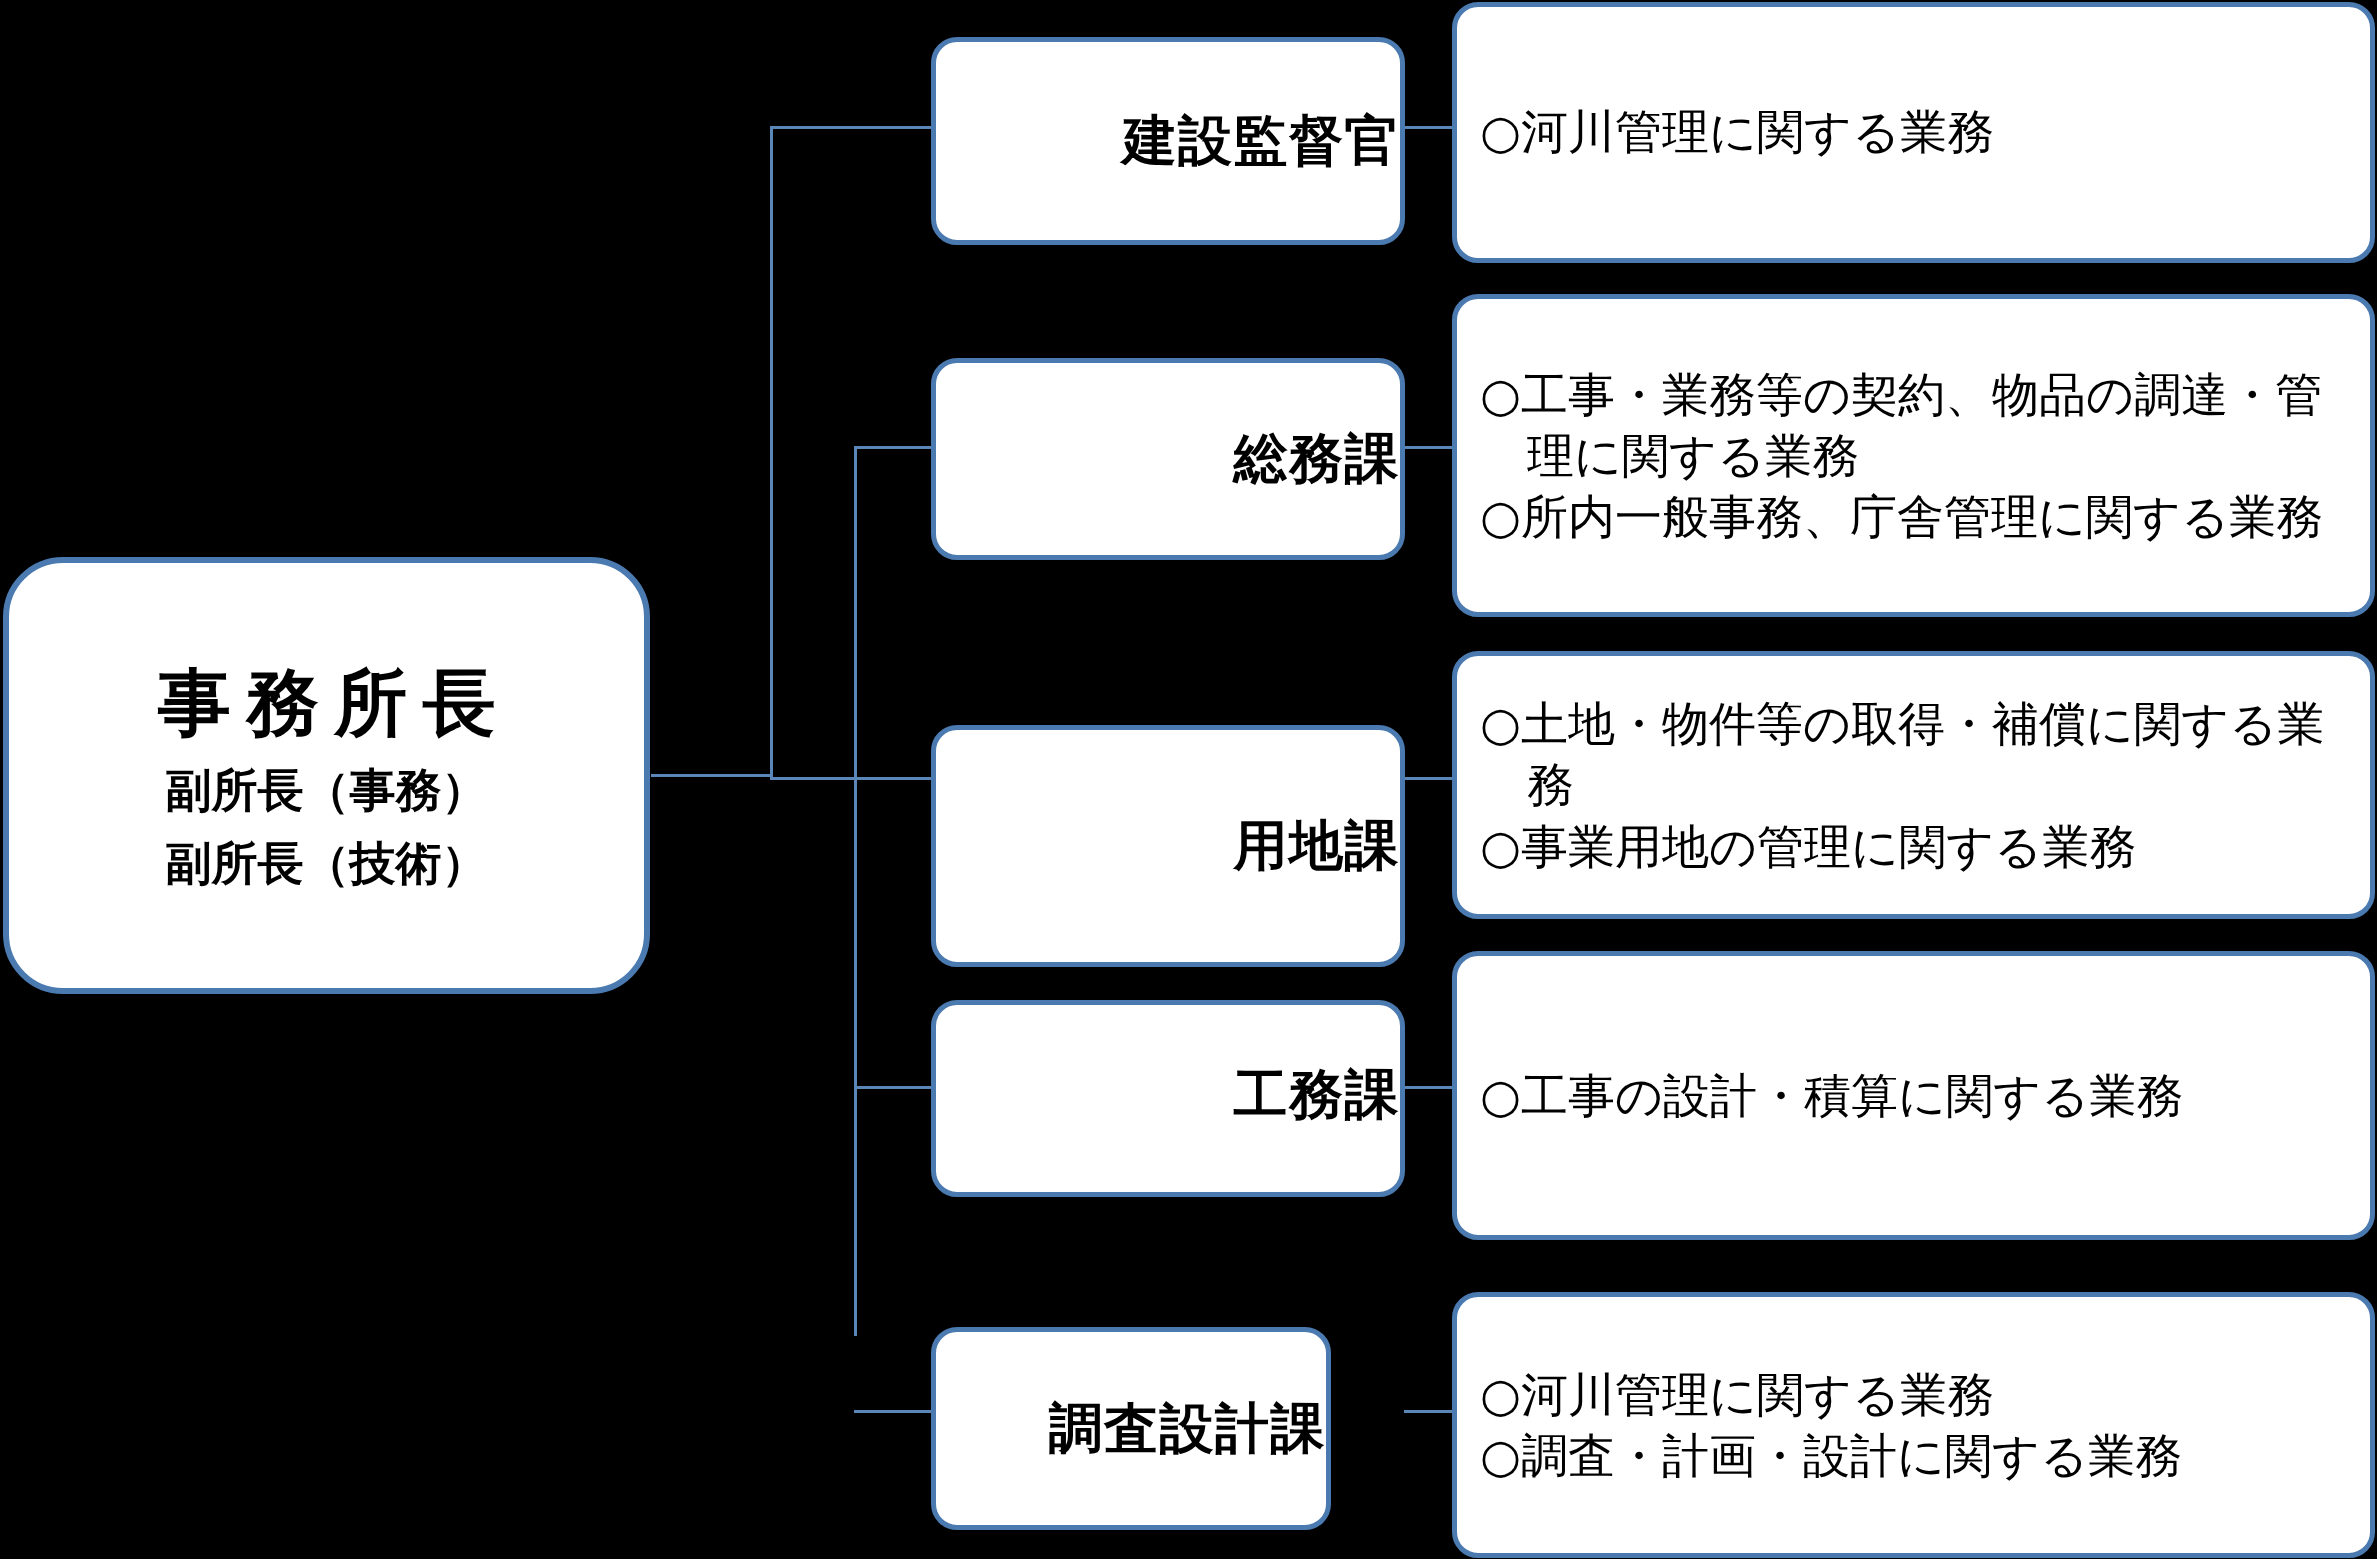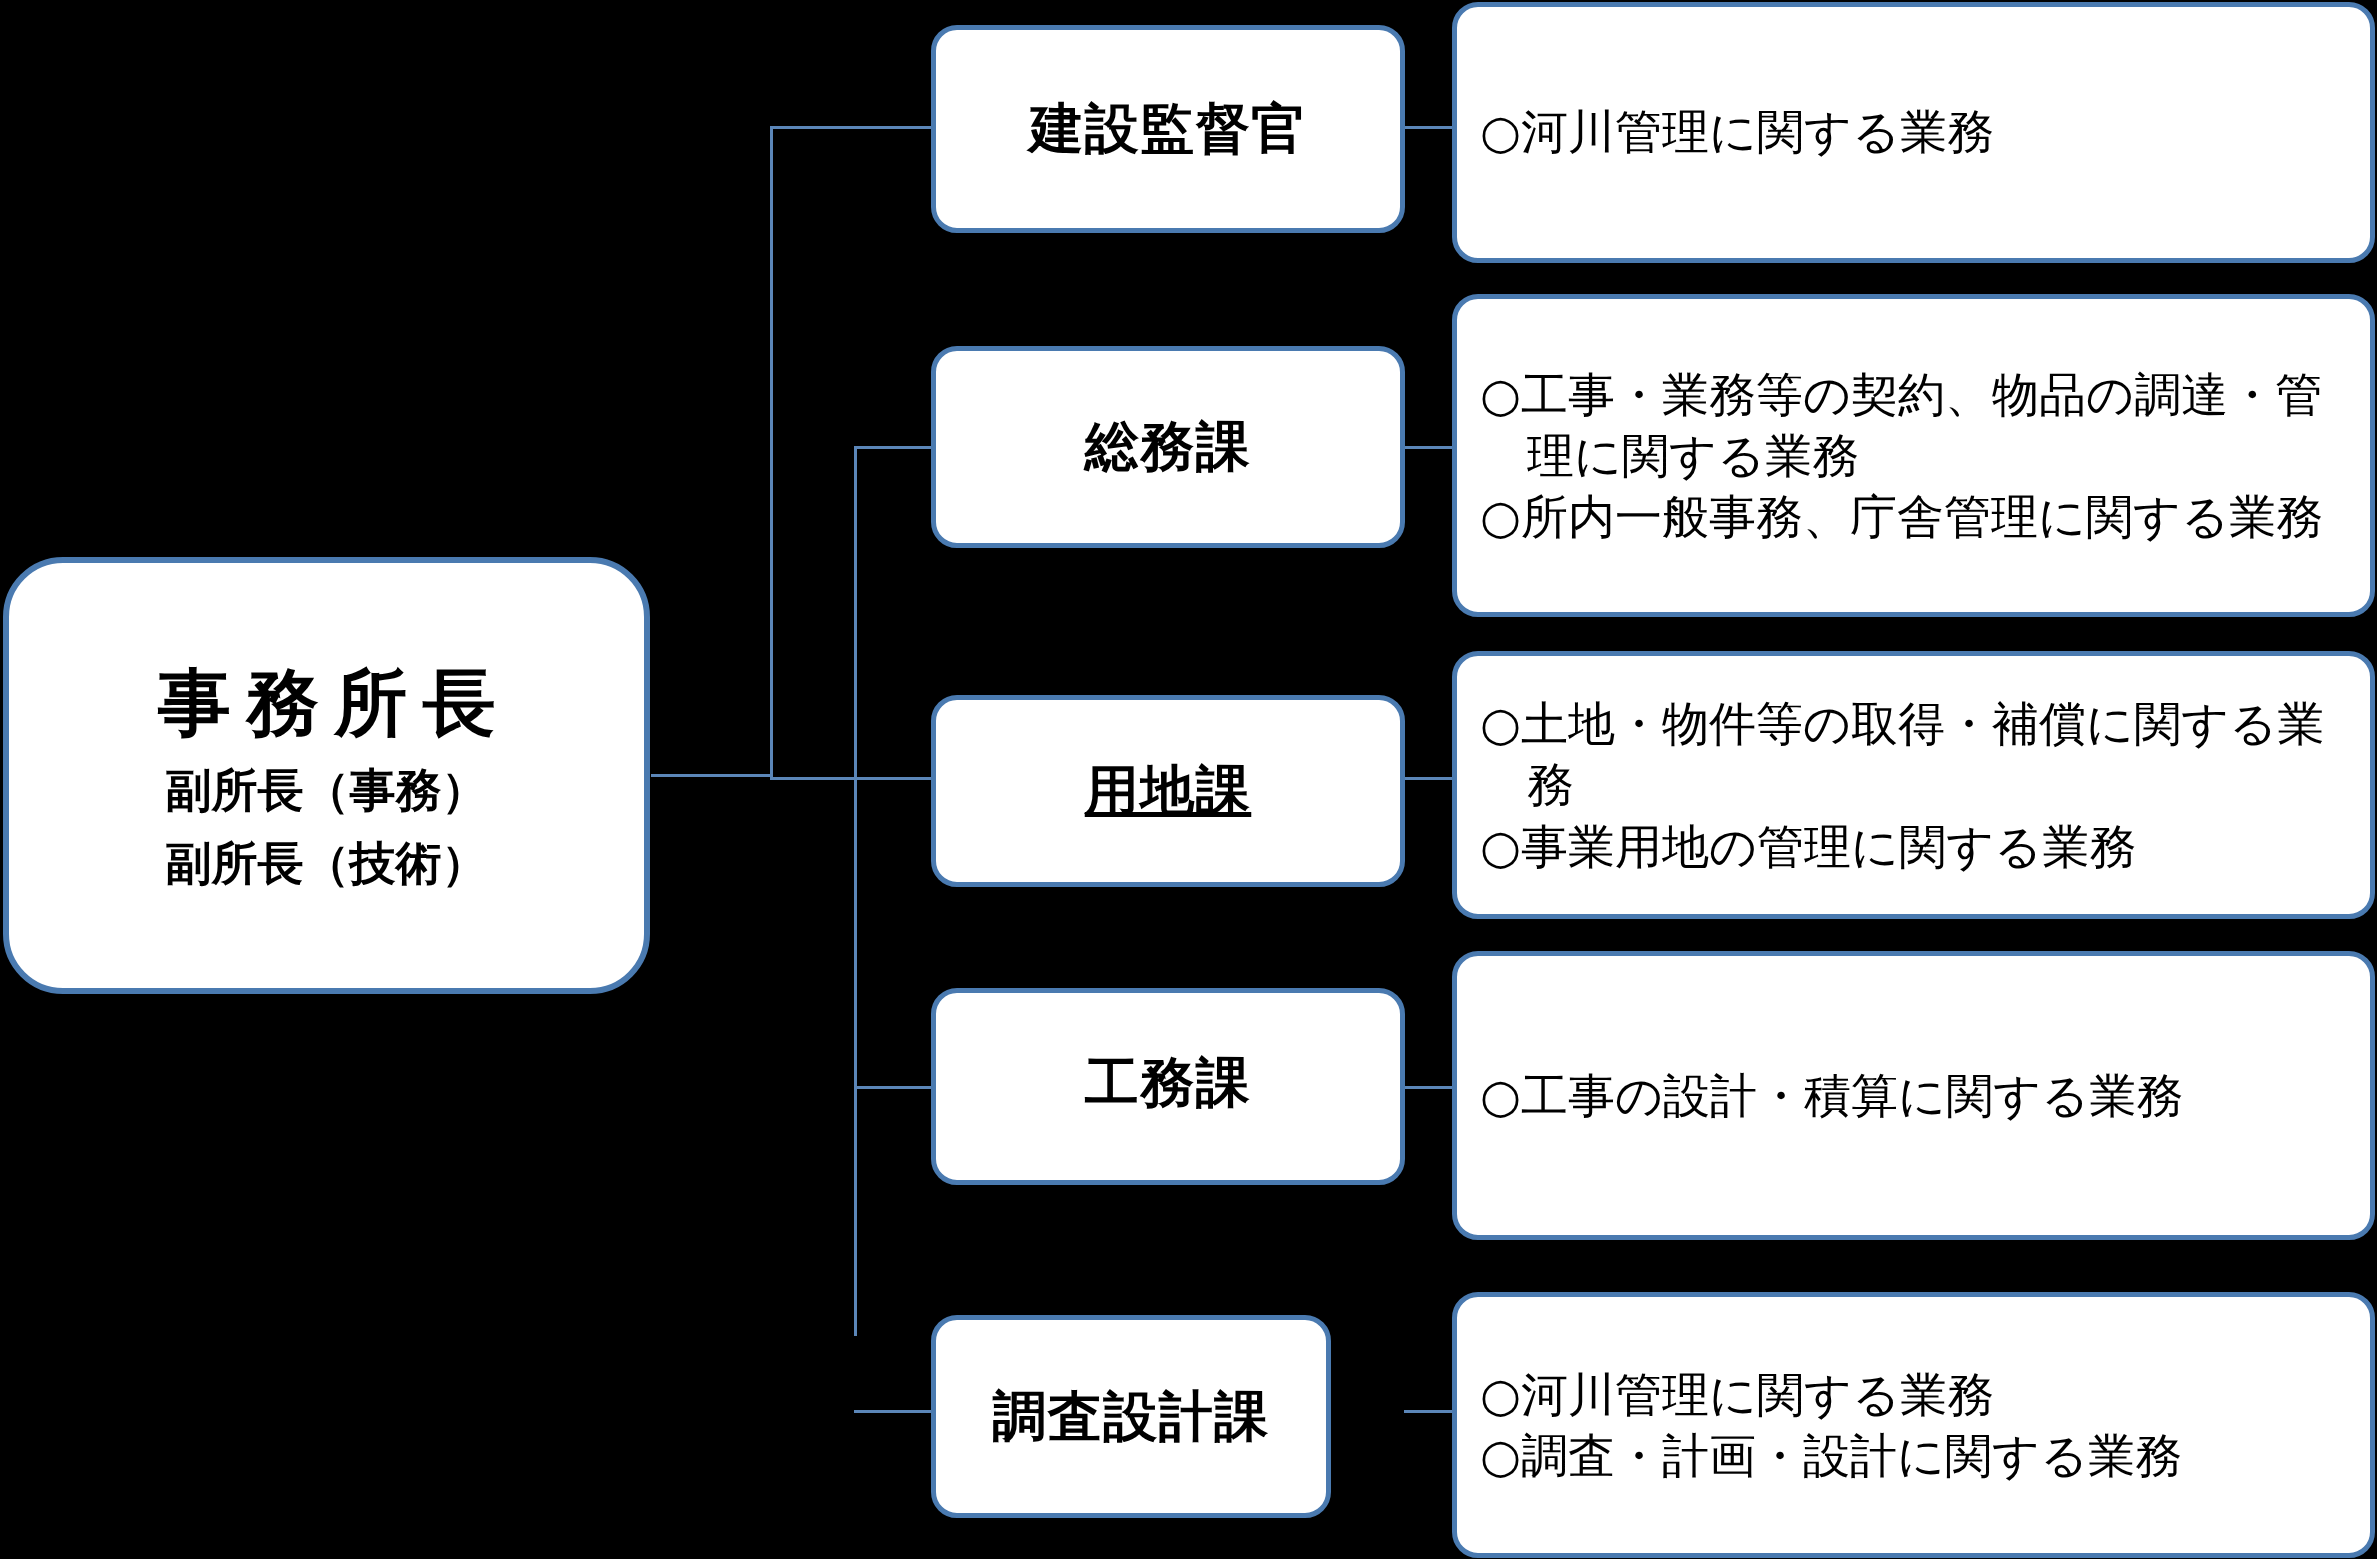--- a/index.html
+++ b/index.html
@@ -61,21 +61,22 @@
     font-weight: bold;
     font-size: 46px;
     line-height: 1.22;
     color: #000000;
     white-space: nowrap;
   }
 
   
   .node.dept {
     align-items: center;
-    justify-content: center;
+    justify-content: flex-end;
+    margin-top: 12px;
   }
   .dept-label {
     font-weight: bold;
     font-size: 54px;
     line-height: 1.1;
     letter-spacing: 1.5px;
     color: #000000;
     white-space: nowrap;
     text-align: center;
   }
@@ -132,21 +133,21 @@
   </div>
 
   <div class="node dept" style="left:931px; top:25px; width:474px; height:208px;">
     <div class="dept-label">建設監督官</div>
   </div>
 
   <div class="node dept" style="left:931px; top:346px; width:474px; height:202px;">
     <div class="dept-label">総務課</div>
   </div>
 
-  <div class="node dept" style="left:931px; top:695px; width:474px; height:192px;text-decoration:underline;">
+  <div class="node dept" style="left:931px; top:713px; width:474px; height:242px;">
     <div class="dept-label">用地課</div>
   </div>
 
   <div class="node dept" style="left:931px; top:988px; width:474px; height:197px;font-family:Liberation Mono, monospace;">
     <div class="dept-label">工務課</div>
   </div>
 
   <div class="node dept" style="left:931px; top:1315px; width:400px; height:203px;">
     <div class="dept-label">調査設計課</div>
   </div>

